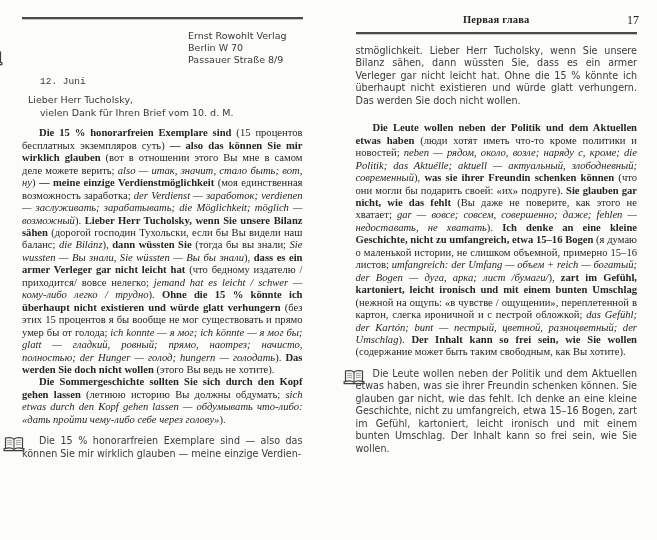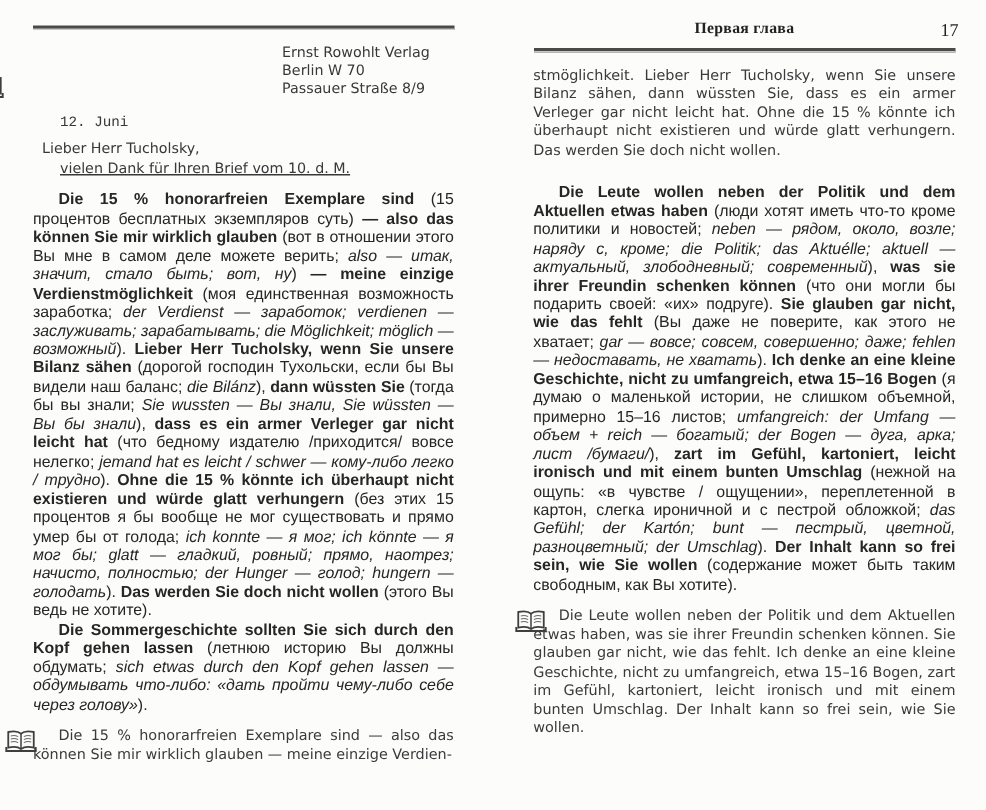--- a/index.html
+++ b/index.html
@@ -55,27 +55,27 @@
   .letterhead {
     width: max-content;
     margin: 10px 16px 0 auto;
     font-size: 9.5px;
     line-height: 11.8px;
     color: #38383a;
   }
   .sans-line { white-space: nowrap; }
   .date-line       { margin: 11px 0 0 18px; font-size: 9.5px; color: #38383a; font-family: Liberation Mono, monospace; }
   .salutation-line { margin:  7px 0 0 6px; font-size: 9.5px; color: #38383a; }
-  .opening-line    { margin:  2px 0 0 18px; font-size: 9.5px; color: #38383a; text-decoration: underline; }
+  .opening-line    { margin:  2px 0 0 18px; font-size: 9.5px; color: #38383a; }
 
   
   .study-block { margin-top: 9px; }
   .study {
     margin: 0;
-    font-family: Liberation Sans, sans-serif;
+    font-family: Liberation Serif, serif;
     font-size: 10.6px;
     line-height: 12.45px;
     text-align: justify;
     text-indent: 17px;
     color: #262624;
   }
   .seg-b { font-weight: bold; }
   .seg-i { font-style: italic; }
   .seg-r { }
 

